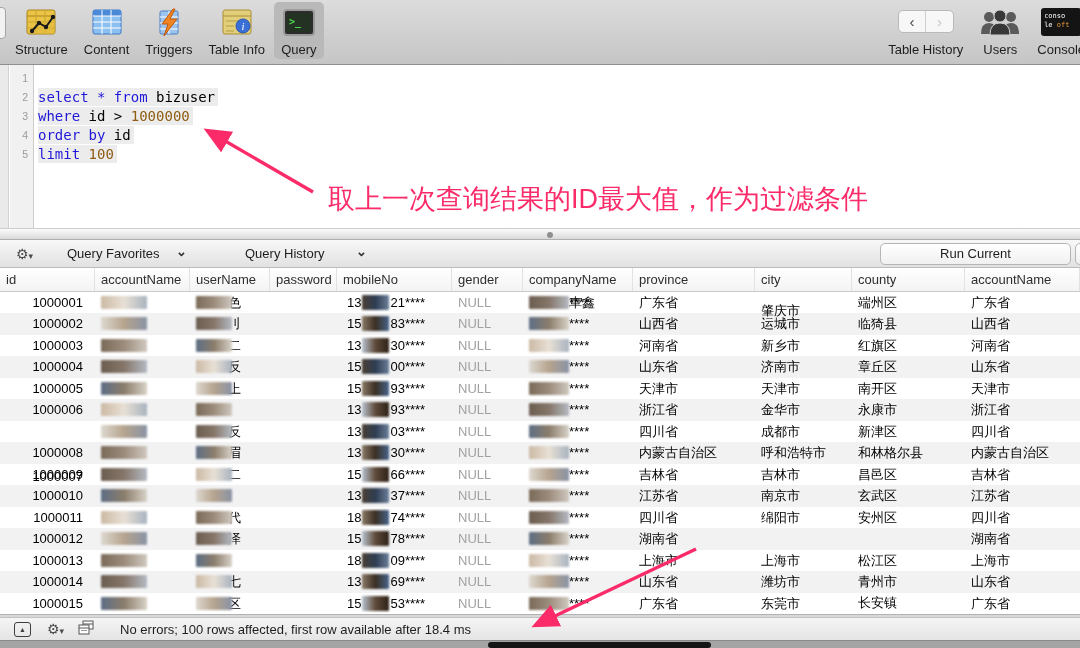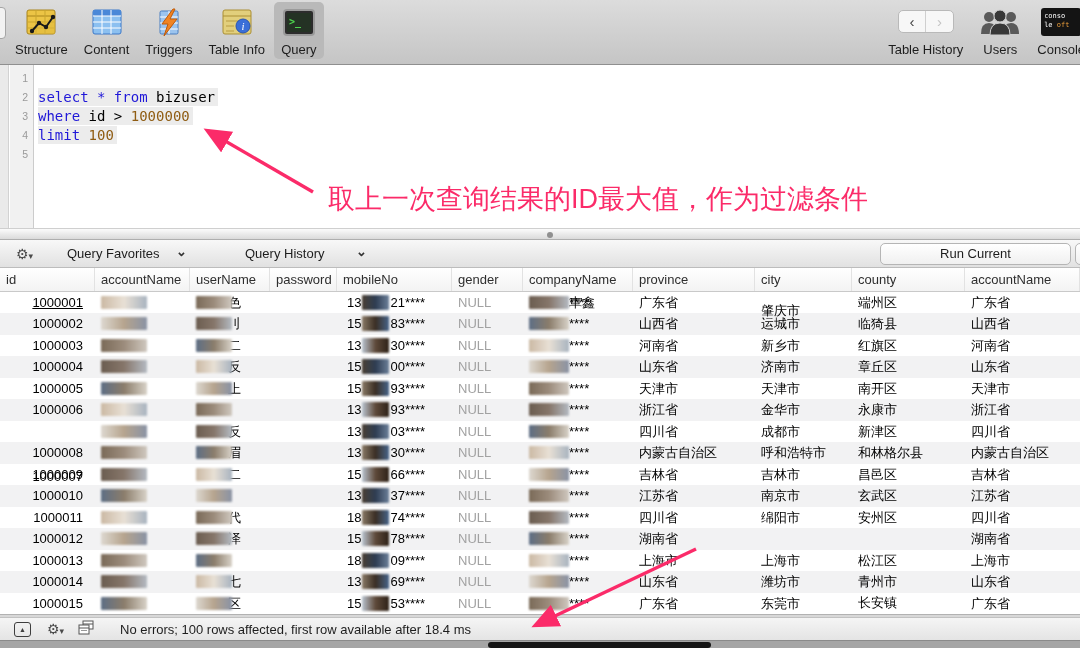--- a/index.html
+++ b/index.html
@@ -242,20 +242,21 @@
         <div class="gnum">1</div>
         <div class="gnum">2</div>
         <div class="gnum">3</div>
         <div class="gnum">4</div>
         <div class="gnum">5</div>
       </div>
     <div id="codeLines">
         <div class="ed-line"><span class="wrap"></span></div>
         <div class="ed-line"><span class="wrap hl"><span class="kw">select * from</span><span class="pl"> bizuser</span></span></div>
         <div class="ed-line"><span class="wrap hl"><span class="kw">where</span><span class="pl"> id &gt; </span><span class="num">1000000</span></span></div>
+        <div class="ed-line"><span class="wrap hl"><span class="kw">order by</span><span class="pl"> id</span></span></div>
         <div class="ed-line"><span class="wrap hl"><span class="kw">limit </span><span class="num">100</span></span></div>
       </div>
   </div>
 
   <div id="note1" class="pink-note">取上一次查询结果的ID最大值，作为过滤条件</div>
   <svg id="arrows" width="1080" height="648">
     <defs>
       <marker id="ah" markerWidth="9" markerHeight="8" refX="6.5" refY="3.5" orient="auto">
         <path d="M0,0 L8,3.5 L0,7 Z" fill="#fb2b69"></path>
       </marker>
@@ -286,21 +287,21 @@
       <div class="hcell" style="width: 115px;">mobileNo</div>
       <div class="hcell" style="width: 71px;">gender</div>
       <div class="hcell" style="width: 110px;">companyName</div>
       <div class="hcell" style="width: 122px;">province</div>
       <div class="hcell" style="width: 97px;">city</div>
       <div class="hcell" style="width: 113px;">county</div>
       <div class="hcell" style="width: 115px;">accountName</div>
     </div>
   <div id="tbody">
       <div class="row">
-        <div class="cell c-id" style="width: 95px; text-decoration: underline;">1000001</div>
+        <div class="cell c-id" style="width: 95px;">1000001</div>
         <div class="cell" style="width: 95px;"><span class="bl b0"></span></div>
         <div class="cell" style="width: 80px;"><span class="bl bl-u b2"></span><span class="u-part">色</span></div>
         <div class="cell" style="width: 67px;"></div>
         <div class="cell mob" style="width: 115px;">
           <span>13</span>
           <span class="bl-m m0"></span>
           <span>21****</span>
         </div>
         <div class="cell null" style="width: 71px;">NULL</div>
         <div class="cell" style="width: 110px;"><span class="bl bl-c b3"></span><span>****</span><span class="c-part">車鑫</span></div>

